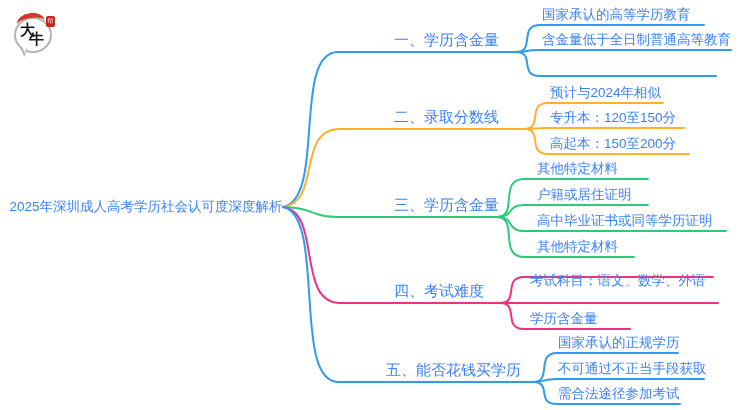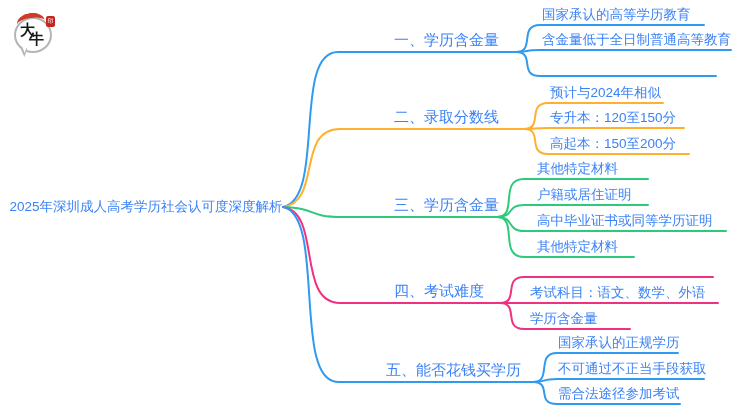--- a/index.html
+++ b/index.html
@@ -147,20 +147,20 @@
 
   <div class="node leaf" style="left:550px;top:84px;">预计与2024年相似</div>
   <div class="node leaf" style="left:550px;top:109px;">专升本：120至150分</div>
   <div class="node leaf" style="left:550px;top:135px;">高起本：150至200分</div>
 
   <div class="node leaf" style="left:537px;top:160px;">其他特定材料</div>
   <div class="node leaf" style="left:537px;top:186px;">户籍或居住证明</div>
   <div class="node leaf" style="left:537px;top:212px;">高中毕业证书或同等学历证明</div>
   <div class="node leaf" style="left:537px;top:238px;">其他特定材料</div>
 
-  <div class="node leaf" style="left:530px;top:284px;text-align:right;">考试科目：语文、数学、外语</div>
+  <div class="node leaf" style="left:530px;top:272px;text-align:right;">考试科目：语文、数学、外语</div>
   <div class="node leaf" style="left:530px;top:310px;">学历含金量</div>
 
   <div class="node leaf" style="left:558px;top:334px;">国家承认的正规学历</div>
   <div class="node leaf" style="left:558px;top:360px;">不可通过不正当手段获取</div>
   <div class="node leaf" style="left:558px;top:385px;">需合法途径参加考试</div>
 
 </div>
 
 </body></html>

